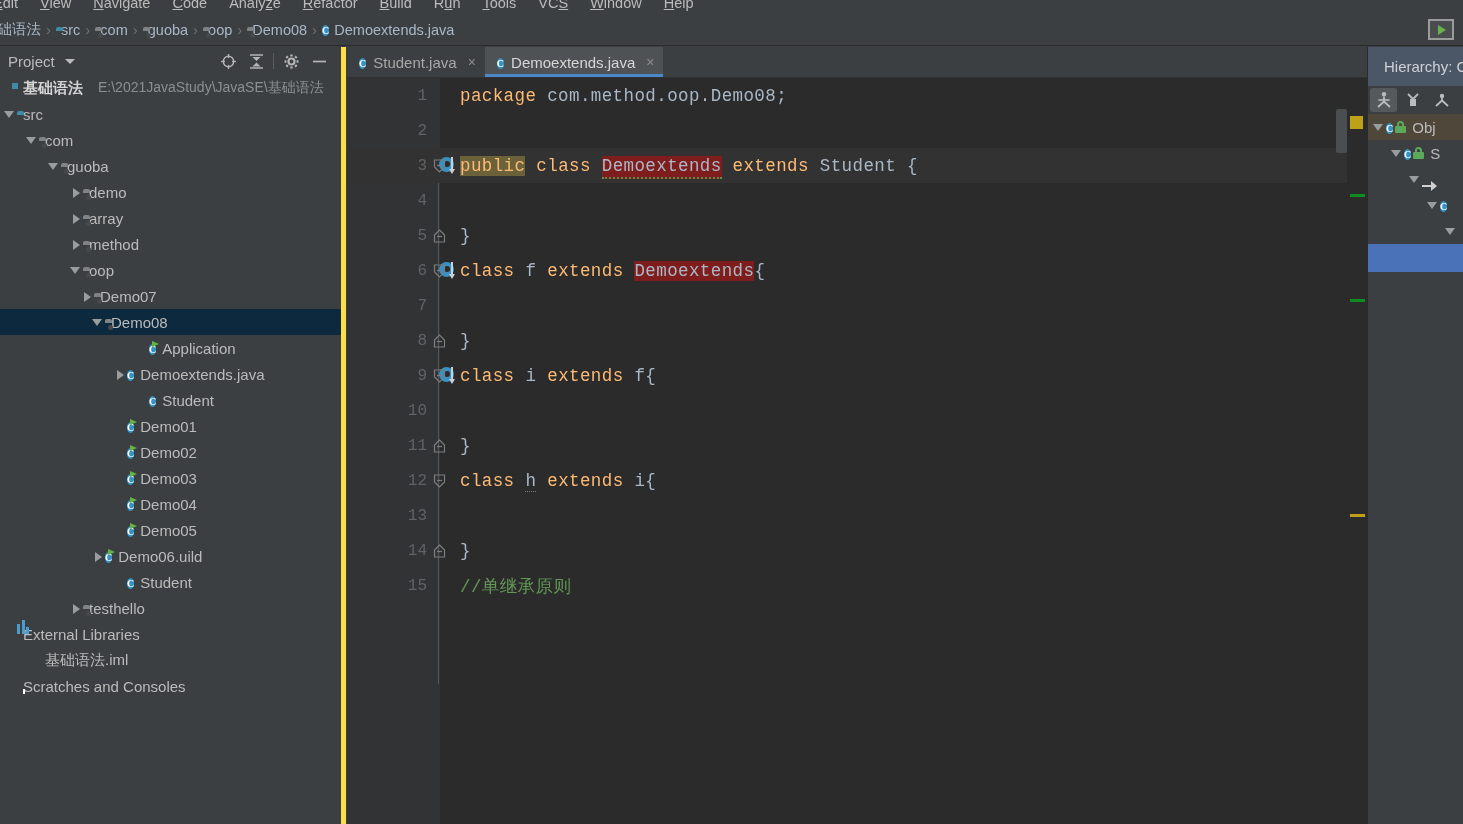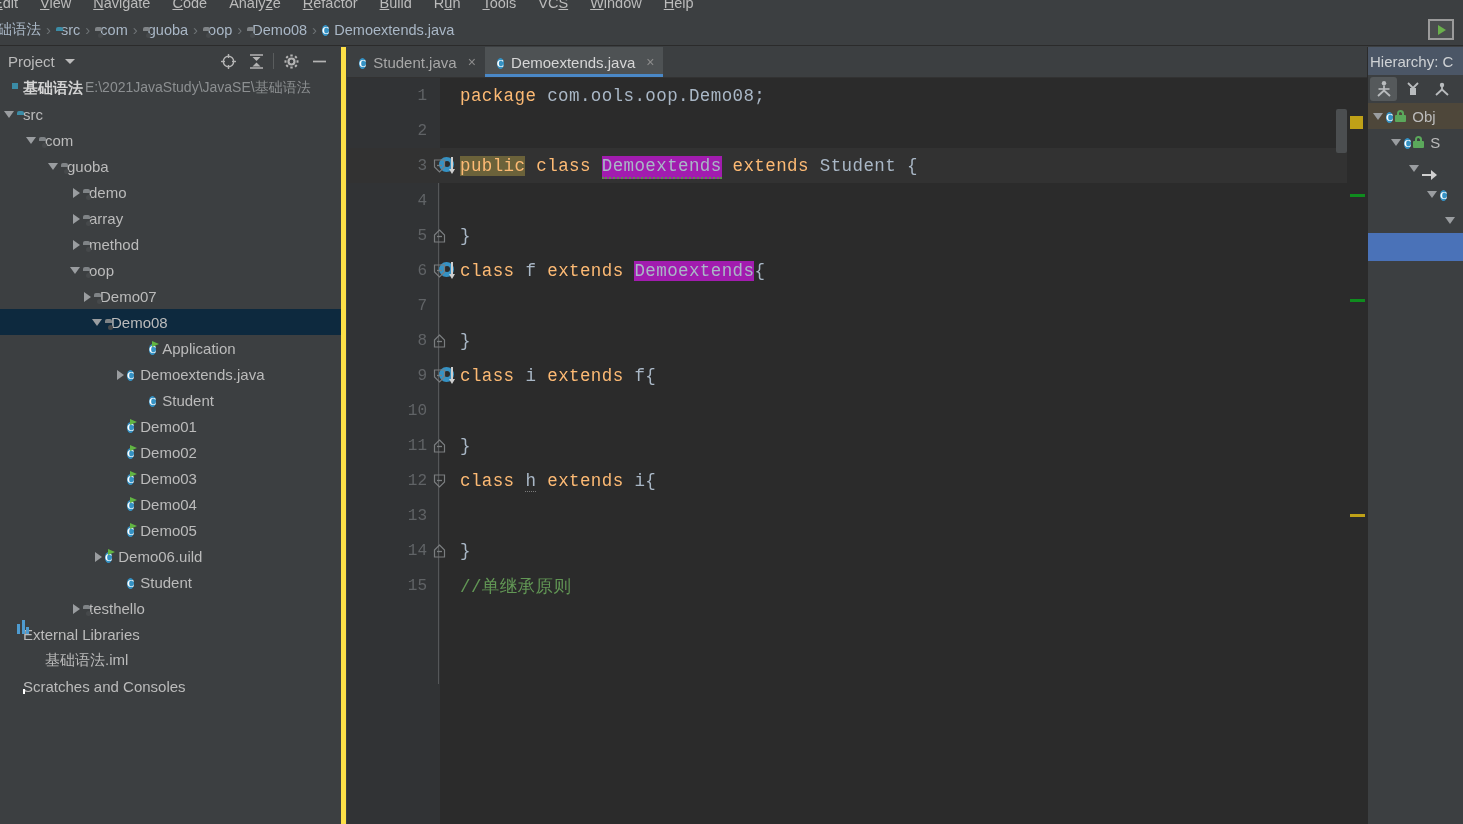--- a/index.html
+++ b/index.html
@@ -112,21 +112,21 @@
     content: ""; position: absolute; left: 4px; top: 2.5px;
     width: 0; height: 0; border-left: 7px solid #9a9da0;
     border-top: 5px solid transparent; border-bottom: 5px solid transparent;
   }
   .tree-arrow.open::before {
     content: ""; position: absolute; left: 1px; top: 4px;
     width: 0; height: 0; border-top: 7px solid #9a9da0;
     border-left: 5.5px solid transparent; border-right: 5.5px solid transparent;
   }
   .tree-label { margin-left: 6px; }
-  .tree-path { margin-left: 2px; color: #8c8f91; font-size: 14px; }
+  .tree-path { margin-left: 15px; color: #8c8f91; font-size: 14px; }
   .tree-label.bold { font-weight: bold; color: #d4d4d4; }
 
   .module-ico {
     width: 15px; height: 15px; background: #7f8386; border-radius: 2px; position: relative;
   }
   .module-ico::after {
     content: ""; position: absolute; right: -1px; bottom: -1px; width: 6px; height: 6px;
     background: #3b8ca6;
   }
   .iml-ico {
@@ -214,21 +214,21 @@
 
   .code-text {
     position: absolute; left: 113px; white-space: pre;
     font-family: "Liberation Mono", monospace; font-size: 17.5px; letter-spacing: 0.4px;
   }
   .kw { color: #fdba74; }
   .cls { color: #a9b7c6; }
   .pl { color: #a9b7c6; }
   .cmt { color: #629755; }
   .hl-public { background: #6b623a; }
-  .hl-green { background: #a21caf; }
+  .hl-green { background: #7f1d1d; }
   .wavy {
     border-bottom: 2px dotted #5f8c4d;
     padding-bottom: 1px;
   }
   .wavy-gray { border-bottom: 1px dotted #7b7b7b; }
 
   
   .marker-bar {
     position: absolute; right: 0; top: 31px; width: 20px; height: 746px; background: #2b2b2b;
   }
@@ -240,21 +240,21 @@
     position: absolute; right: 20px; top: 31px; width: 11px; height: 44px;
     background: #4b4e50; border-radius: 2px;
   }
 
   
   .hier-panel {
     position: absolute; top: 47px; left: 1367px; width: 96px; height: 777px;
     background: #3c3f41; border-left: 1px solid #2b2b2b; overflow: hidden;
   }
   .hier-header {
-    height: 28px; display: flex; align-items: center; padding-left: 2px;
+    height: 39px; display: flex; align-items: center; padding-left: 16px;
     background: #4b5666; color: #cfd2d5; font-size: 15px; white-space: nowrap;
   }
   .hier-tools {
     height: 28px; display: flex; align-items: center; padding-left: 2px; gap: 2px;
   }
   .hier-tool {
     width: 27px; height: 24px; display: flex; align-items: center; justify-content: center;
     border-radius: 3px;
   }
   .hier-tool.sel { background: #55595b; }
@@ -526,21 +526,21 @@
           <span class="tab-close">×</span>
         </div>
       </div>
     <div class="code-wrap">
       <div class="gutter"></div>
       <div class="fold-strip"></div>
       <div class="fold-line"></div>
       <div id="code-lines">
           <div class="line" style="top: 0px;">
             <span class="lineno">1</span>
-            <span class="code-text"><span class="kw">package</span><span class="pl"> com.ools.oop.Demo08;</span></span>
+            <span class="code-text"><span class="kw">package</span><span class="pl"> com.method.oop.Demo08;</span></span>
           </div>
           <div class="line" style="top: 35px;">
             <span class="lineno">2</span>
             <span class="code-text"></span>
           </div>
           <div class="line current" style="top: 70px;">
             <span class="lineno">3</span>
             <span class="run-ico">
               <span class="ring"></span>
               <span class="arr"></span>

